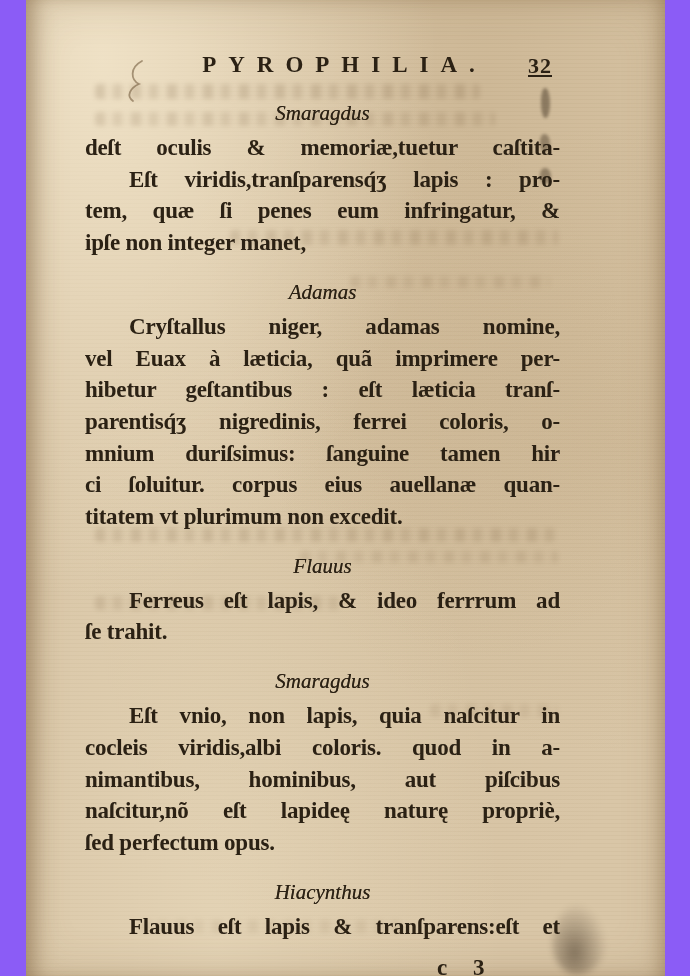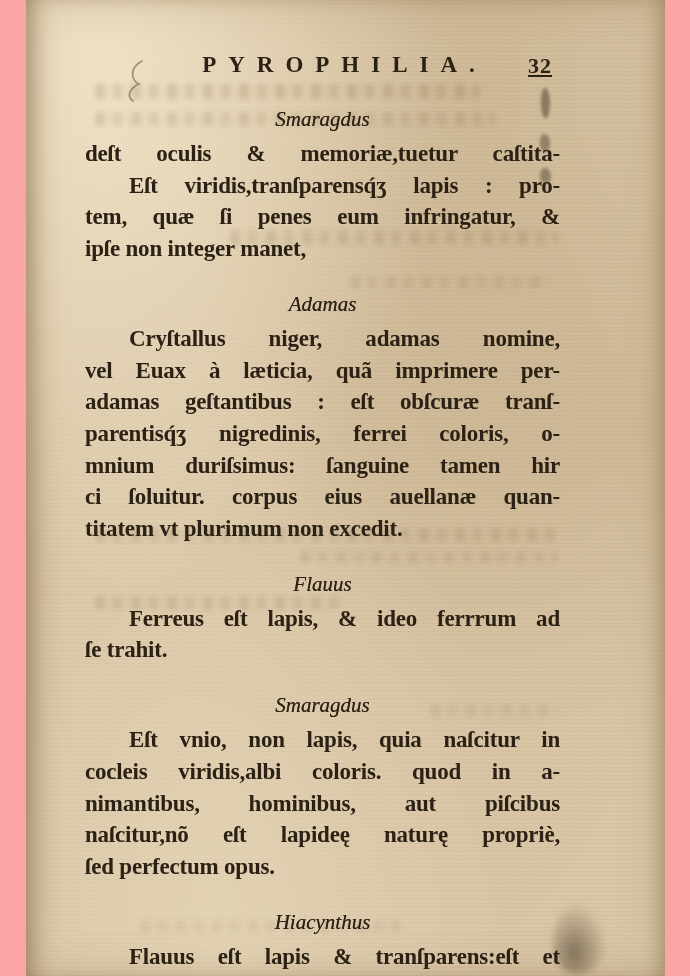--- a/index.html
+++ b/index.html
@@ -1,18 +1,18 @@
 <!DOCTYPE html>
 <html><head>
 <meta charset="utf-8">
 <style>
   html,body{margin:0;padding:0;background:#ffffff;}
   .screen{
     position:relative;width:690px;height:976px;overflow:hidden;
-    background:#fca5a5;
+    background:#8b5cf6;
     font-family:"Liberation Serif","DejaVu Serif",serif;
   }
   
   .paper{
     position:absolute;left:26px;right:25px;top:0;bottom:0;
     background-color:#d9c6a7;
     background-image:
       radial-gradient(ellipse at 12% 6%, rgba(246,234,208,.75), rgba(246,234,208,0) 42%),
       radial-gradient(ellipse at 72% 9%, rgba(146,112,66,.16), rgba(146,112,66,0) 46%),
       radial-gradient(ellipse at 92% 45%, rgba(146,112,66,.11), rgba(146,112,66,0) 42%),
@@ -51,21 +51,21 @@
   .header-row{position:relative;height:30px;}
   .running-header{
     text-align:center;font-weight:700;font-size:23px;line-height:30px;
     letter-spacing:12px;position:relative;left:22px;white-space:nowrap;
   }
   .page-number{
     position:absolute;right:8px;top:3px;font-weight:700;font-size:22px;line-height:26px;
     letter-spacing:1px;
     text-decoration:underline;
   }
-  .section{margin-top:26px;}
+  .section{margin-top:20px;}
   .sec-heading{
     text-align:center;font-style:italic;font-size:21px;line-height:26px;
     text-shadow:0 0 .6px rgba(43,33,20,.8);
   }
   .sec-para{margin-top:6px;font-weight:700;font-size:23px;line-height:31.7px;}
   .line{text-align:justify;text-align-last:justify;letter-spacing:-0.2px;}
   .line.first{text-indent:44px;}
   .line.last{text-align-last:left;}
   .signature{
     margin-top:11px;font-weight:700;font-size:23px;line-height:30px;
@@ -113,21 +113,21 @@
               <div class="line">tem, quæ ſi penes eum infringatur, &amp;</div>
               <div class="line last">ipſe non integer manet,</div>
             </div>
   </div>
 
   <div class="section">
     <div class="sec-heading">Adamas</div>
     <div class="sec-para">
               <div class="line first">Cryſtallus niger, adamas nomine,</div>
               <div class="line">vel Euax à læticia, quã imprimere per-</div>
-              <div class="line">adamas geſtantibus : eſt obſcuræ tranſ-</div>
+              <div class="line">hibetur geſtantibus : eſt læticia tranſ-</div>
               <div class="line">parentisq́ʒ nigredinis, ferrei coloris, o-</div>
               <div class="line">mnium duriſsimus: ſanguine tamen hir</div>
               <div class="line">ci ſoluitur. corpus eius auellanæ quan-</div>
               <div class="line last">titatem vt plurimum non excedit.</div>
             </div>
   </div>
 
   <div class="section">
     <div class="sec-heading">Flauus</div>
     <div class="sec-para">

